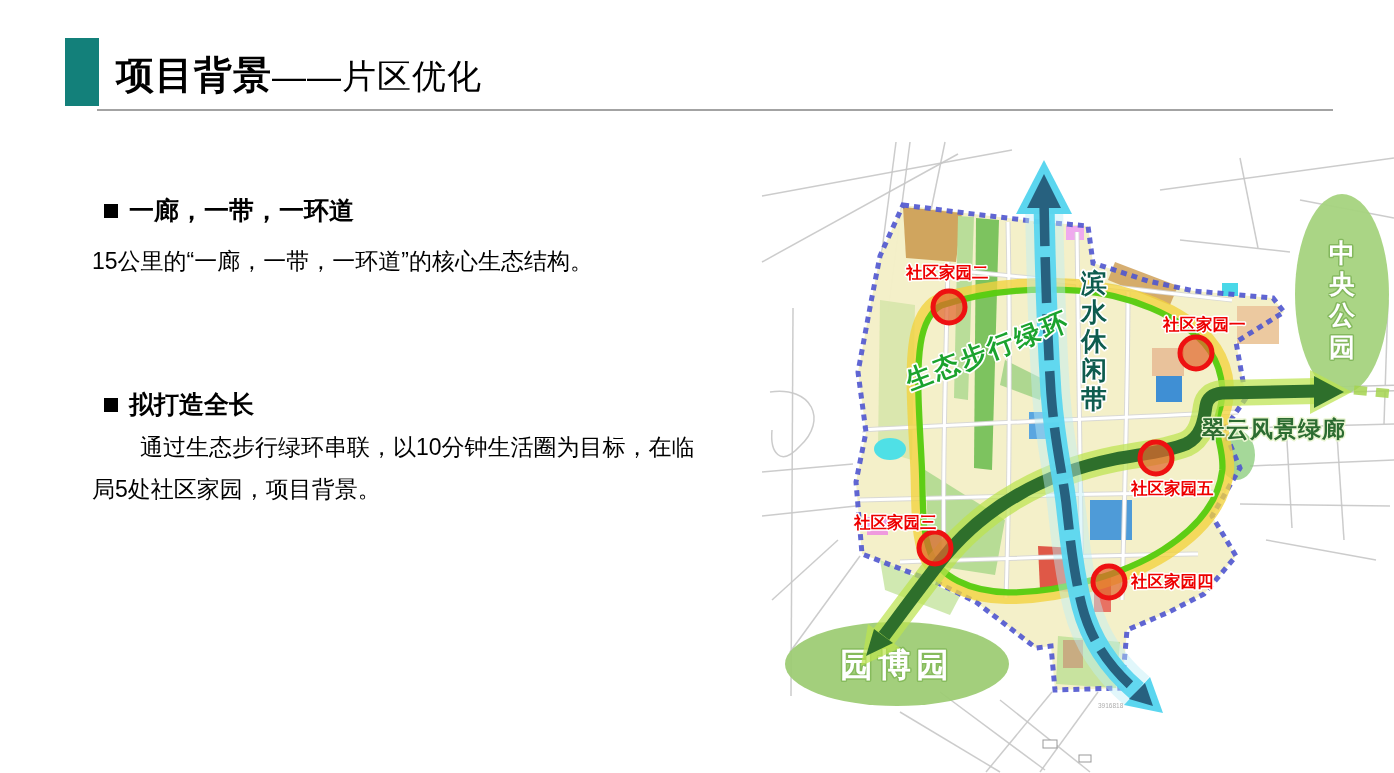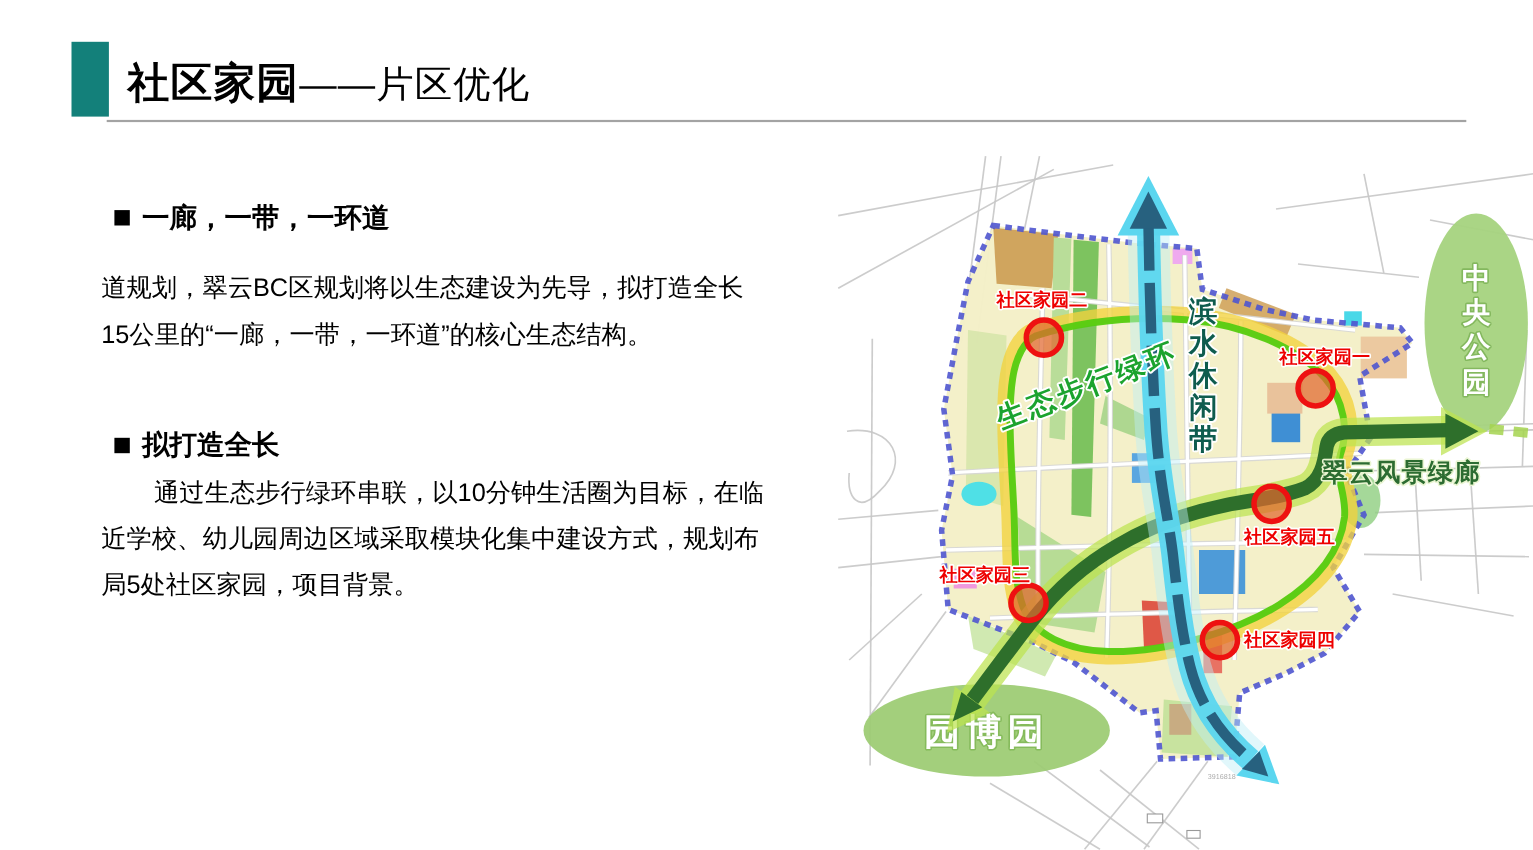--- a/index.html
+++ b/index.html
@@ -27,41 +27,39 @@
   .map-label{font-family:"Liberation Sans","DejaVu Sans",sans-serif;font-weight:bold;paint-order:stroke;stroke-linejoin:round;}
   .road-out{stroke:#c6c6c6;stroke-width:1.5;fill:none;opacity:.9;}
   .road-in-case{stroke:#d6d6d6;stroke-width:5;fill:none;opacity:.9;}
   .road-in-core{stroke:#ffffff;stroke-width:3;fill:none;}
 </style>
 </head>
 <body>
 
 <div class="accent-bar"></div>
 <div class="title-row">
-  <span class="title-strong">社区家园</span>
+  <span class="title-strong">项目背景</span>
   <span class="title-light">——片区优化</span>
 </div>
 <div class="header-rule"></div>
 
-<div class="sec-heading" style="left:104px;top:181px;">
+<div class="sec-heading" style="left:104px;top:194px;">
   <span class="bullet"></span>
   <span class="h-text">一廊，一带，一环道</span>
 </div>
 <div class="para" id="para1" style="left:92px;top:240px;">
-  <div class="ln">道规划，翠云BC区规划将以生态建设为先导，拟打造全长</div>
   <div class="ln">15公里的“一廊，一带，一环道”的核心生态结构。</div>
 </div>
 
 <div class="sec-heading" style="left:104px;top:388px;">
   <span class="bullet"></span>
   <span class="h-text">拟打造全长</span>
 </div>
 <div class="para" id="para2" style="left:92px;top:426px;">
   <div class="ln indent">通过生态步行绿环串联，以10分钟生活圈为目标，在临</div>
-  <div class="ln">近学校、幼儿园周边区域采取模块化集中建设方式，规划布</div>
   <div class="ln">局5处社区家园，项目背景。</div>
 </div>
 
 <div id="map-wrap">
 <svg width="634" height="633" viewBox="760 140 634 633" xmlns="http://www.w3.org/2000/svg">
 
   <g>
     <path class="road-out" d="M 762,196 L 1012,150"></path>
     <path class="road-out" d="M 762,262 L 958,154"></path>
     <path class="road-out" d="M 896,142 L 874,312"></path>

